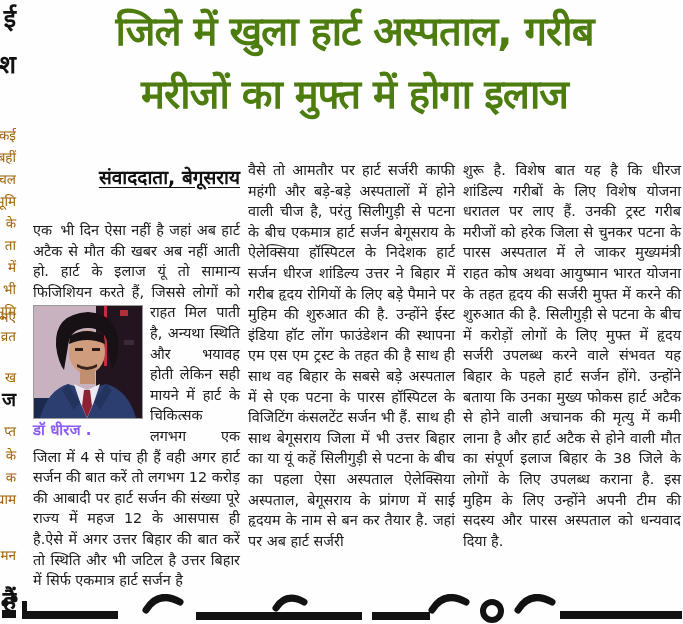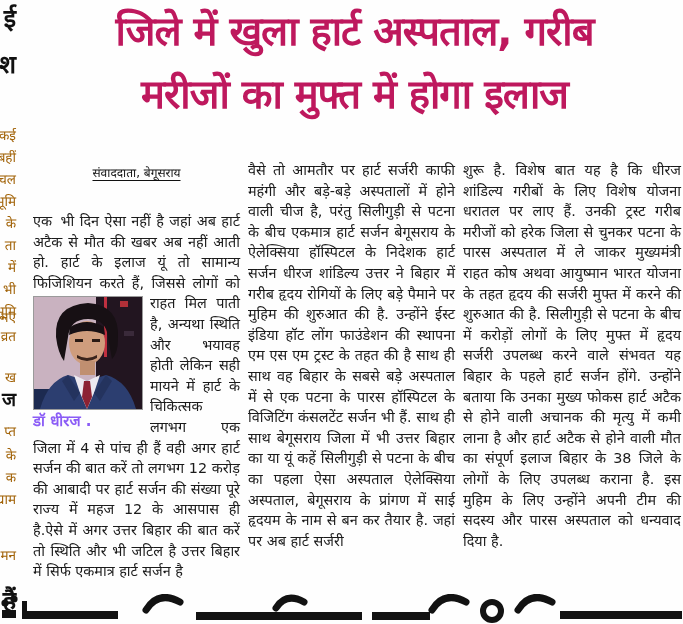--- a/index.html
+++ b/index.html
@@ -20,36 +20,36 @@
   .frag{
     position:absolute;right:1px;
     white-space:nowrap;
     font-size:13.5px;line-height:18px;color:#a16207;
   }
   .frag.big{font-weight:bold;font-size:25px;line-height:30px;color:#111;}
   .frag.sub{font-weight:bold;font-size:19px;color:#111;}
   
   .headline{
     position:absolute;left:26px;top:0;width:657px;
-    text-align:center;font-weight:bold;color:#be185d;
+    text-align:center;font-weight:bold;color:#4d7c0f;
     font-size:40px;line-height:63px;letter-spacing:-1px;
     margin:0;
   }
   .headline .hl-line{display:block;}
   
   .cols{
     position:absolute;left:33px;top:160px;width:648px;
     display:flex;gap:8px;
   }
   .col{box-sizing:border-box;}
   .col-1{width:207px;}
   .col-2{width:207px;}
   .col-3{width:218px;}
   .byline{
-    font-weight:normal;font-size:12px;text-align:center;
+    font-weight:bold;font-size:19px;text-align:right;
     text-decoration:underline;text-underline-offset:3px;
     margin:4px 0 0 0;color:#111;
   }
   .bodytext{
     margin:0;font-size:14.4px;line-height:20.6px;
     text-align:justify;color:#1b1b1b;
   }
   .col-1 .bodytext{margin-top:30px;}
   .lead{font-weight:normal;margin-right:3px;}
   

